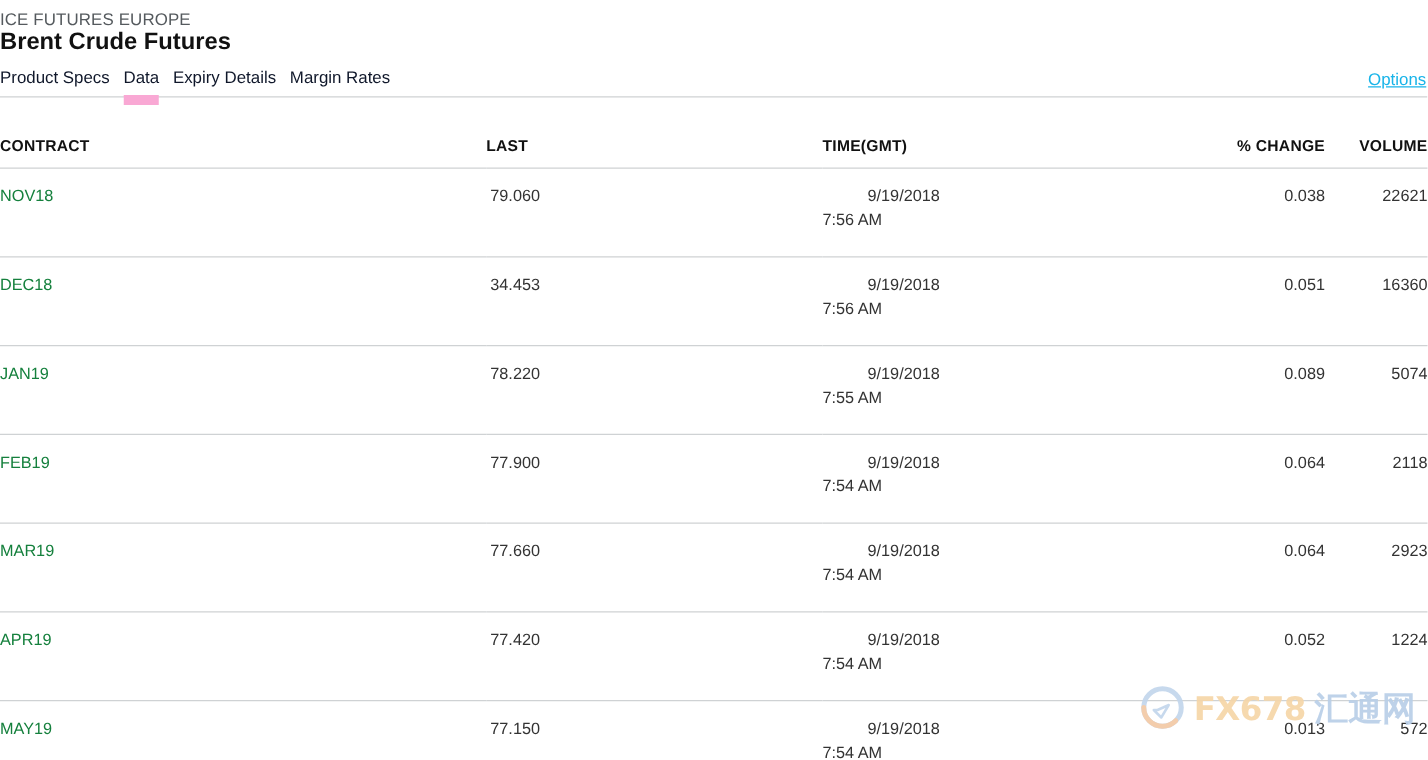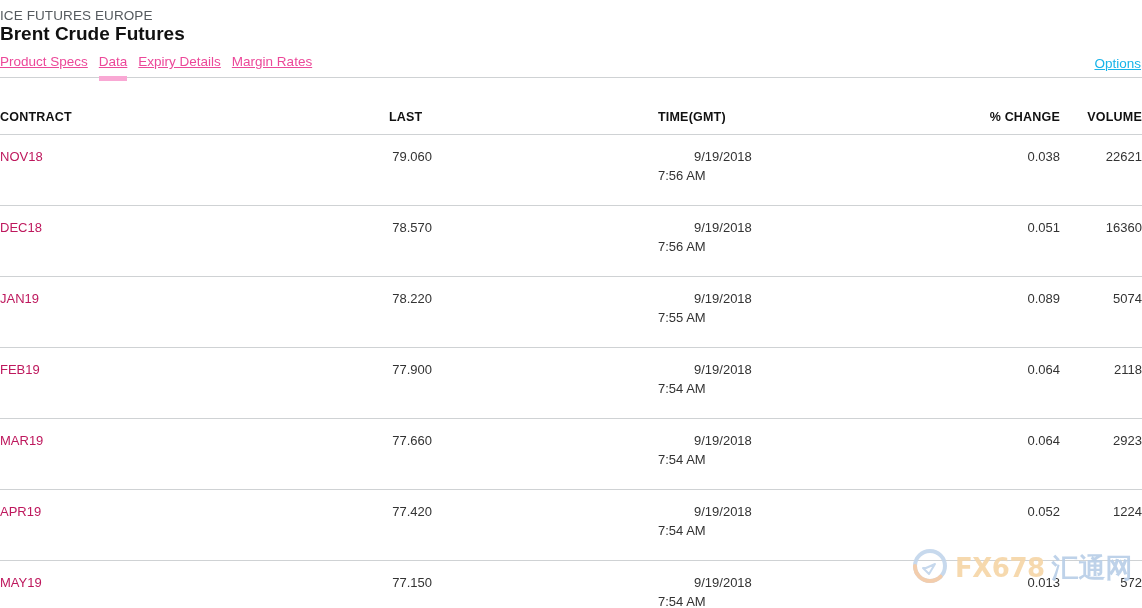--- a/index.html
+++ b/index.html
@@ -58,30 +58,29 @@
     position: absolute;
     left: 0px;
     top: 0px;
     display: flex;
     align-items: flex-start;
     gap: 11px;
     height: 24px;
   }
   .tab {
     font-size: 13.5px;
-    color: #ec4899;
+    color: #0f172a;
     line-height: 18px;
     padding-bottom: 5px;
     cursor: pointer;
     white-space: nowrap;
     border-bottom: 3px solid transparent;
-    text-decoration: underline;
   }
   .tab.active {
-    border-bottom: 5px solid #f9a8d4;
+    border-bottom: 8px solid #f9a8d4;
   }
   .options-link {
     position: absolute;
     right: 1px;
     top: 2px;
     font-size: 13.5px;
     color: #18b4e9;
     line-height: 18px;
     cursor: pointer;
     white-space: nowrap;
@@ -127,21 +126,21 @@
   td.col-last   { text-align: left; padding-left: 0px; }
   .lastwrap     { display: inline-block; width: 43px; text-align: right; }
 
   th.col-time   { text-align: left; }
   td.col-time   { text-align: left; }
 
   th.col-change, td.col-change { text-align: right; padding-right: 0px; }
   th.col-volume, td.col-volume { text-align: right; padding-right: 12px; }
 
   .contract-link {
-    color: #be185d;
+    color: #15803d;
     text-decoration: none;
     cursor: pointer;
     font-size: 13px;
   }
   .time-date { display: block; margin-left: 36px; }
   .time-clock { display: block; }
 
   
   .watermark {
     position: absolute;
@@ -207,21 +206,21 @@
         <td class="col-last"><span class="lastwrap">79.060</span></td>
         <td class="col-time">
             <span class="time-date">9/19/2018</span>
             <span class="time-clock">7:56 AM</span>
           </td>
         <td class="col-change">0.038</td>
         <td class="col-volume">22621</td>
       </tr>
       <tr>
         <td class="col-contract"><span class="contract-link">DEC18</span></td>
-        <td class="col-last"><span class="lastwrap">78.570</span></td>
+        <td class="col-last"><span class="lastwrap">34.453</span></td>
         <td class="col-time">
             <span class="time-date">9/19/2018</span>
             <span class="time-clock">7:56 AM</span>
           </td>
         <td class="col-change">0.051</td>
         <td class="col-volume">16360</td>
       </tr>
       <tr>
         <td class="col-contract"><span class="contract-link">JAN19</span></td>
         <td class="col-last"><span class="lastwrap">78.220</span></td>

